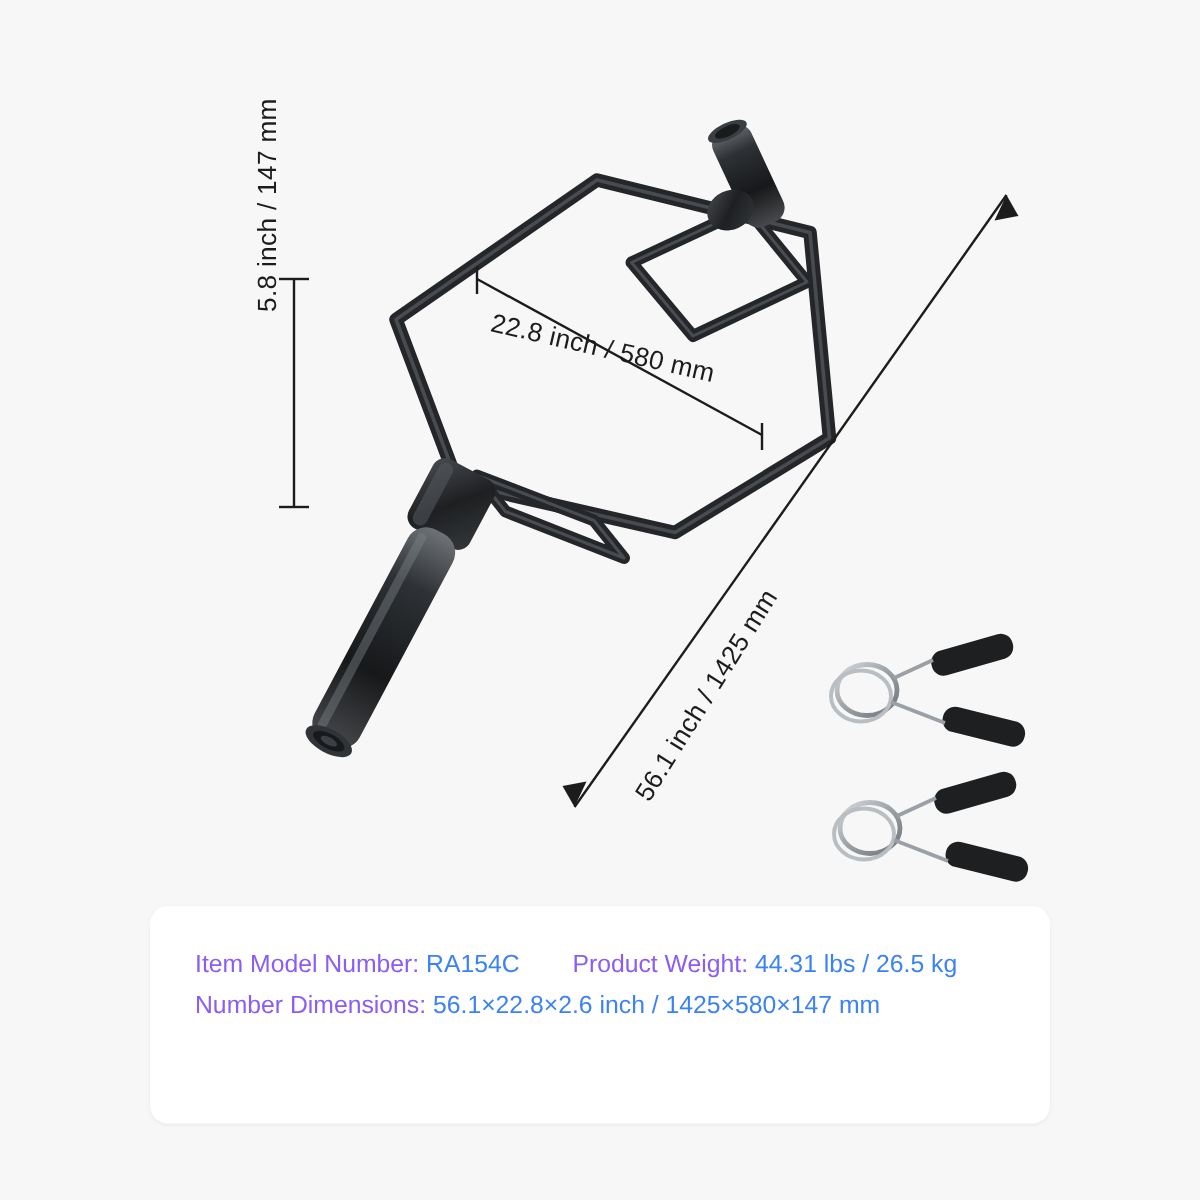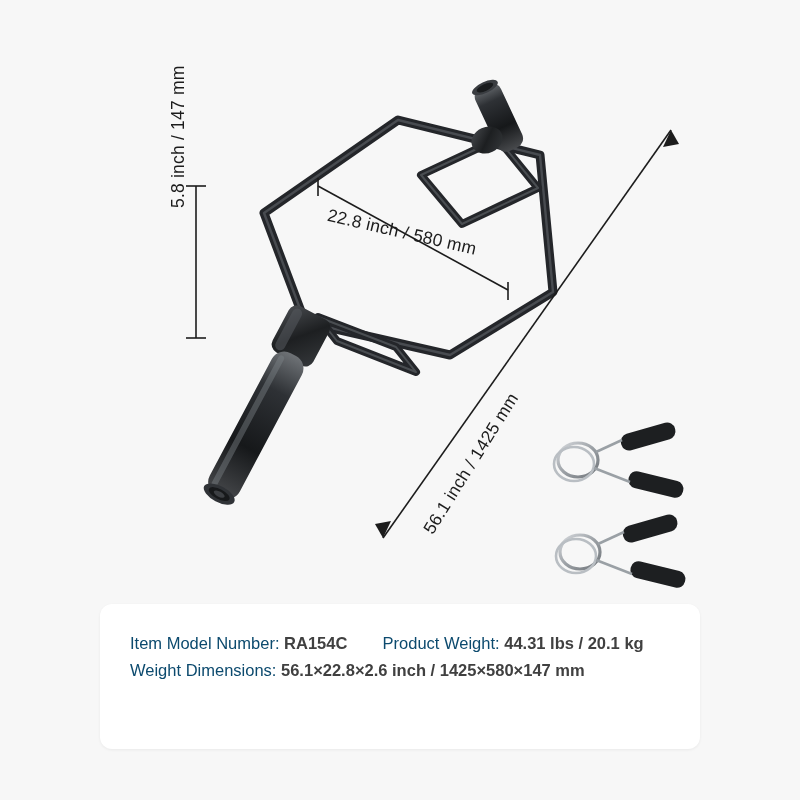--- a/index.html
+++ b/index.html
@@ -79,26 +79,26 @@
     top: 26px;
     right: 18px;
   }
   .spec-line {
     font-size: 16.5px;
     line-height: 27px;
     color: #1c1c1c;
     white-space: nowrap;
   }
   .spec-label {
-    color: #0c4a6e;
+    color: #8b5cf6;
     text-align: right;
   }
   .spec-value {
-    color: #404040;
-    font-weight: bold;
+    color: #3b82f6;
+    font-weight: normal;
   }
   .spec-line .gap {
     display: inline-block;
     width: 26px;
   }
 </style>
 </head>
 <body>
 
 <div id="page">
@@ -212,25 +212,25 @@
   </div>
 
   <div id="spec-card">
     <div id="spec-lines">
 
       <div class="spec-line">
         <span class="spec-label">Item Model Number:</span>
         <span class="spec-value">RA154C</span>
         <span class="gap"></span>
         <span class="spec-label">Product Weight:</span>
-        <span class="spec-value">44.31 lbs / 20.1 kg</span>
+        <span class="spec-value">44.31 lbs / 26.5 kg</span>
       </div>
 
       <div class="spec-line">
-        <span class="spec-label">Weight Dimensions:</span>
+        <span class="spec-label">Number Dimensions:</span>
         <span class="spec-value">56.1×22.8×2.6 inch / 1425×580×147 mm</span>
       </div>
 
 
     </div>
   </div>
 
 </div>
 
 </body></html>

